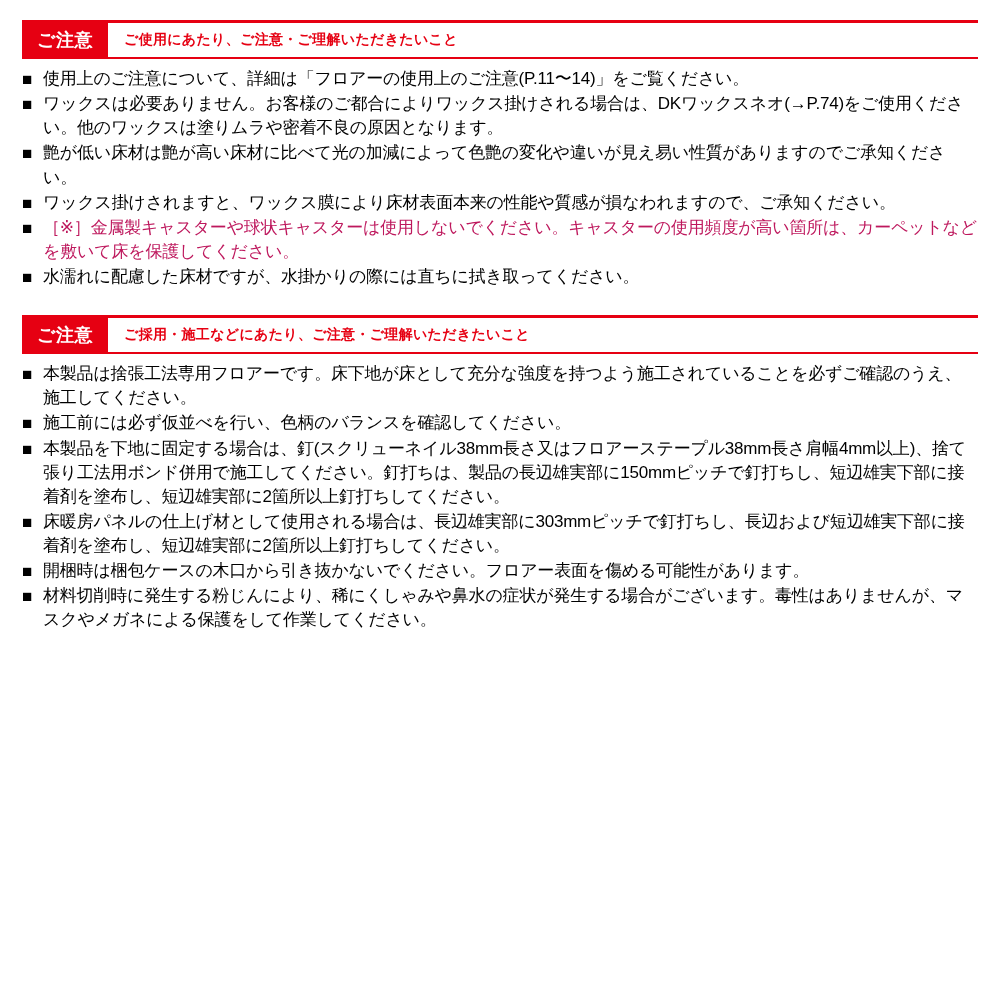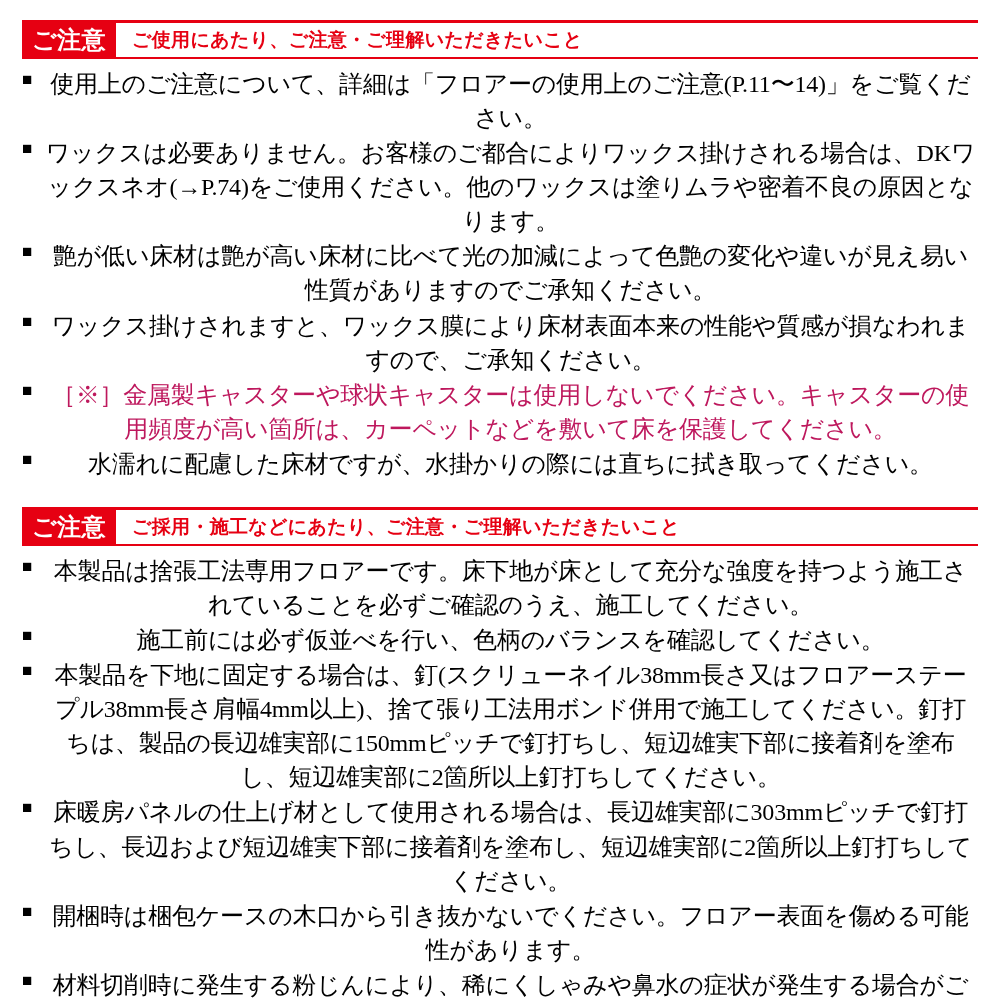--- a/index.html
+++ b/index.html
@@ -28,53 +28,52 @@
     display: flex;
     align-items: stretch;
     border-top: 3px solid #e60012;
     border-bottom: 2px solid #e60012;
     height: 34px;
     margin-bottom: 8px;
   }
   .badge {
     background: #e60012;
     color: #ffffff;
-    font-size: 24px;
+    font-size: 18px;
     font-weight: bold;
     letter-spacing: 0.5px;
     display: flex;
     align-items: center;
     justify-content: center;
     padding: 0 10px;
     min-width: 86px;
     box-sizing: border-box;
   }
   .section-title {
     color: #e60012;
-    font-size: 19px;
+    font-size: 14px;
     font-weight: bold;
     display: flex;
     align-items: center;
     padding-left: 16px;
     letter-spacing: 0.3px;
   }
   ul.bullet-list {
     list-style: none;
     margin: 0;
     padding: 0;
   }
   ul.bullet-list li {
     position: relative;
-    font-size: 24px;
+    font-size: 17px;
     line-height: 1.42;
     margin-bottom: 1px;
     padding-left: 21px;
     letter-spacing: -0.2px;
-    text-align: center;
-    font-family: Liberation Serif, serif;
+    text-align: left;
   }
   ul.bullet-list li::before {
     content: "■";
     position: absolute;
     left: 0;
     top: 0;
     font-size: 17px;
     line-height: 1.55;
   }
   li.red {

